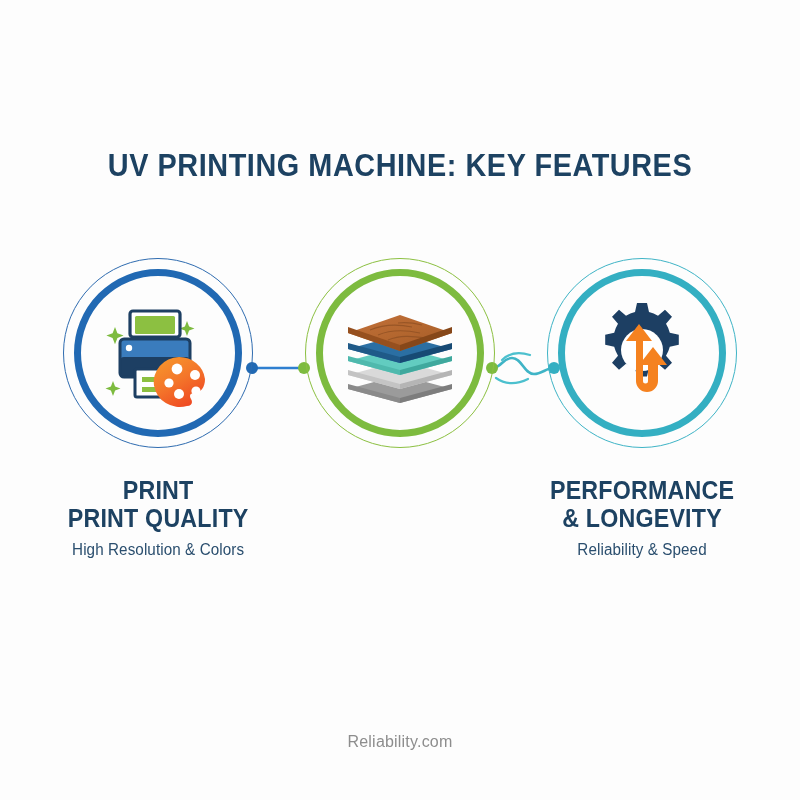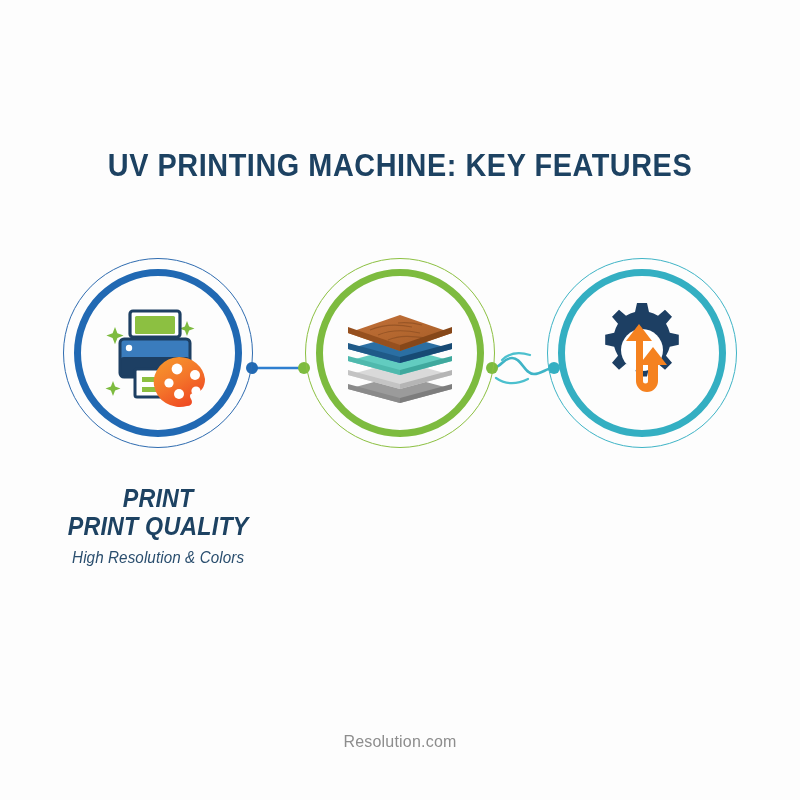--- a/index.html
+++ b/index.html
@@ -109,23 +109,22 @@
     position: absolute;
     top: 348px;
     height: 40px;
     pointer-events: none;
   }
   .conn-1 { left: 246px; width: 64px; }
   .conn-2 { left: 486px; width: 74px; }
 
   
   .textblock {
-    margin-top: 36px;
+    margin-top: 28px;
     text-align: center;
-    font-style: italic;
   }
   .heading {
     font-family: "Liberation Sans Narrow", "Liberation Sans", sans-serif;
     font-size: 25px;
     font-weight: bold;
     line-height: 1.12;
     color: #1d4262;
     letter-spacing: 0.2px;
     transform: scaleX(0.93);
   }
@@ -292,19 +291,26 @@
                        a33,33 0 0,1 -3.8,-9 l-9,-2 l0,-10 l9,-2
                        a33,33 0 0,1 3.8,-9 l-6,-7 l7,-7 l7,6
                        a33,33 0 0,1 9,-3.8 z"></path>
             </g>
             <circle cx="55" cy="51" r="21" fill="#ffffff"></circle>
 
             <path d="M49,42 l0,40 a11,11 0 0,0 22,0 l0,-16 l9,0 l-14,-18 l-14,18 l9,0 l0,16 a2.5,2.5 0 0,1 -5,0 l0,-40 l9,0 l-13,-17 l-13,17 z" fill="#f58220"></path>
           </svg>
         </div>
       </div>
+      <div class="textblock">
+        <div class="heading">
+          <span>PERFORMANCE</span>
+          <span class="l2">&amp; LONGEVITY</span>
+        </div>
+        <div class="subtitle">Reliability &amp; Speed</div>
+      </div>
     </div>
 
   </div>
 
-  <div class="footer">Resolution.com</div>
+  <div class="footer">Reliability.com</div>
 
 </div>
 
 </body></html>

